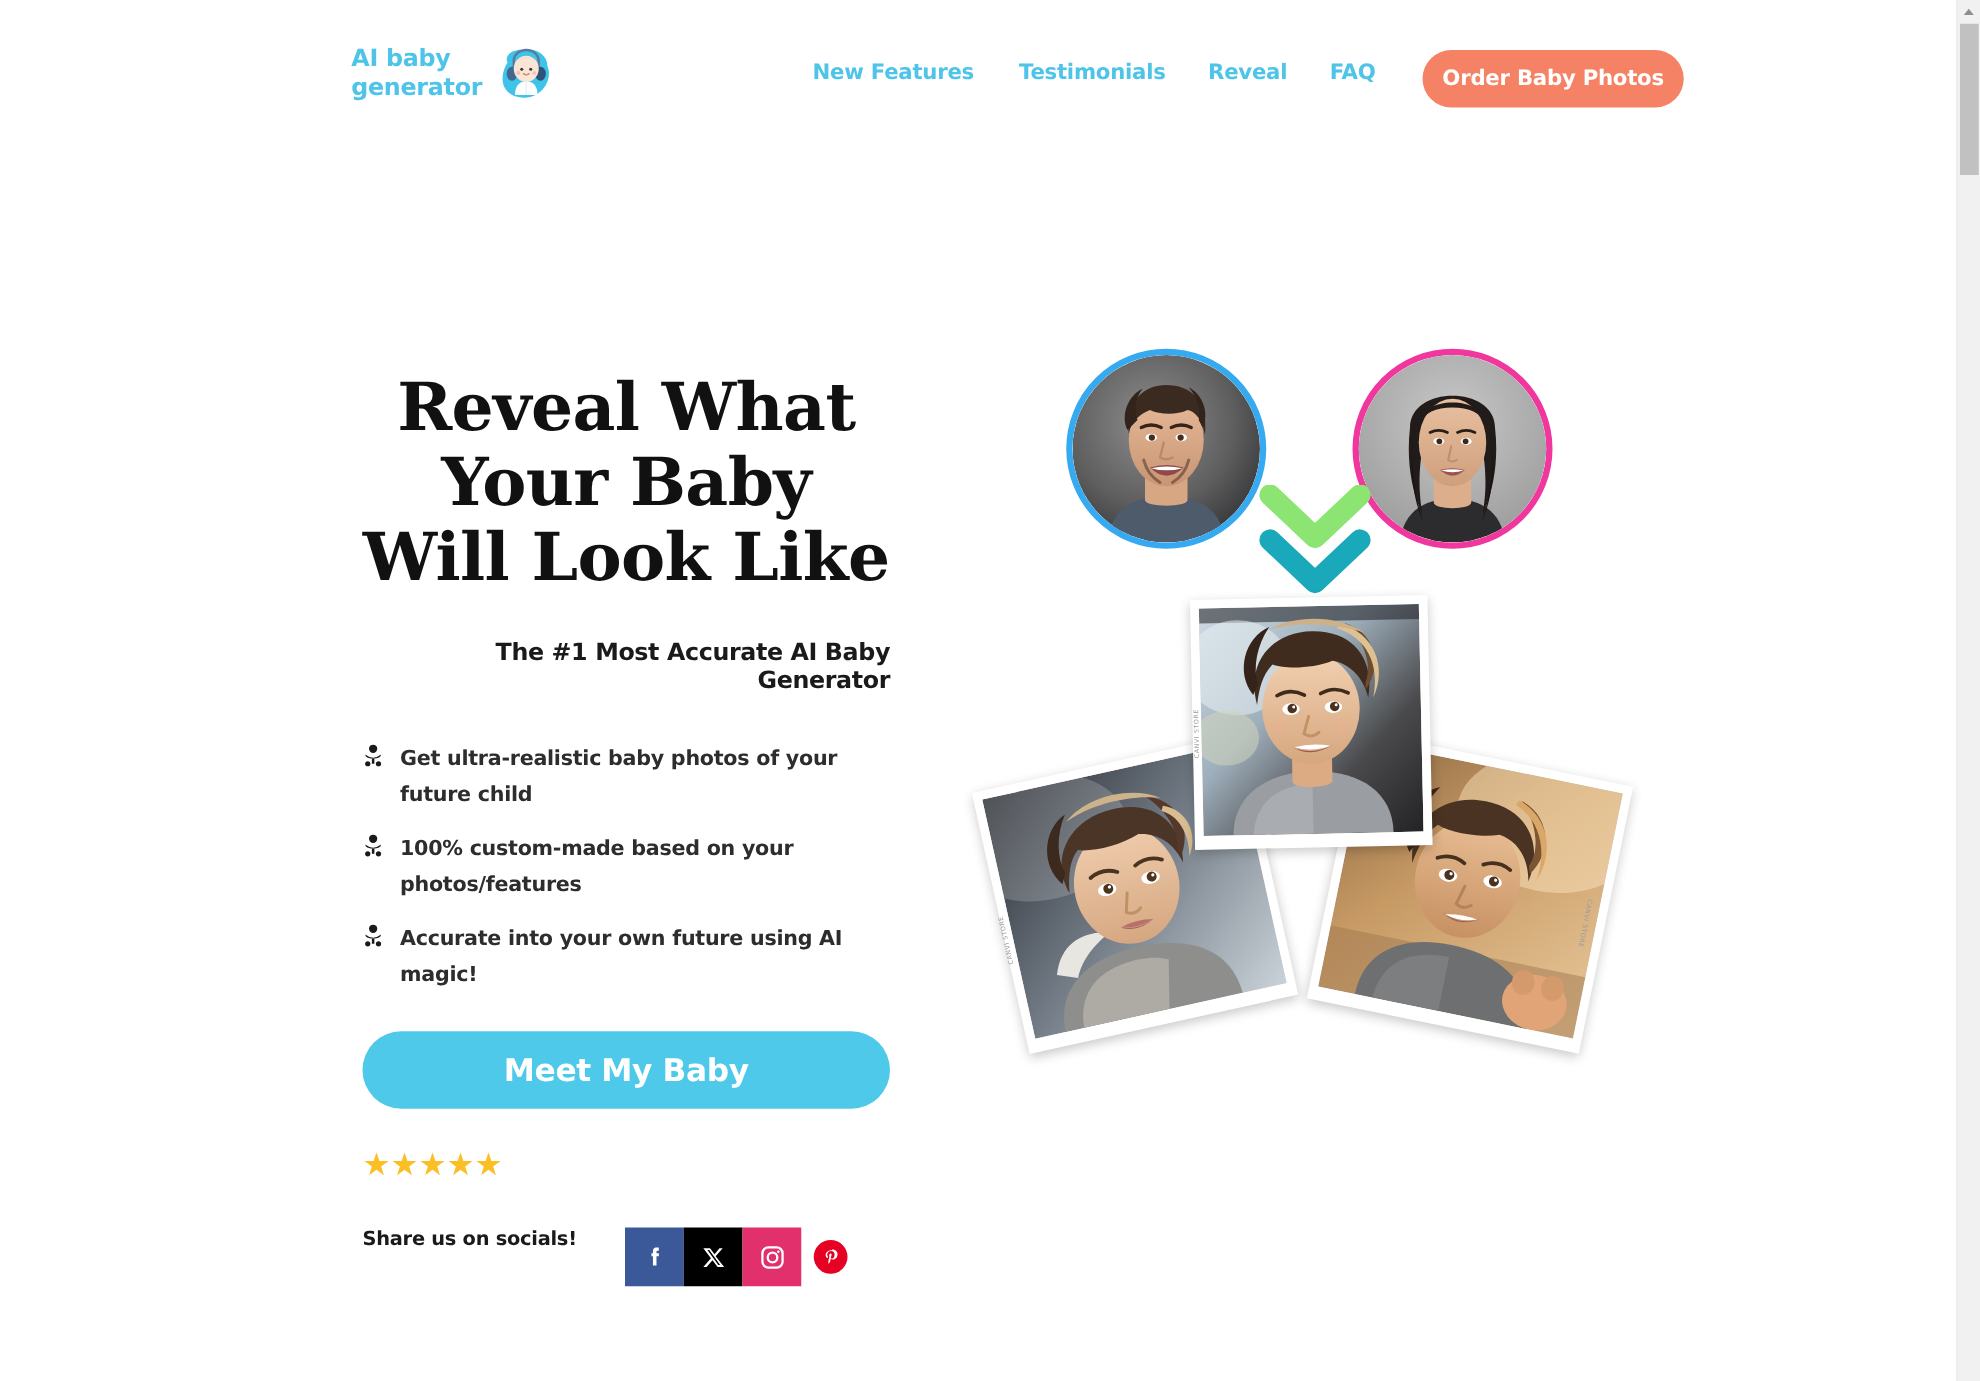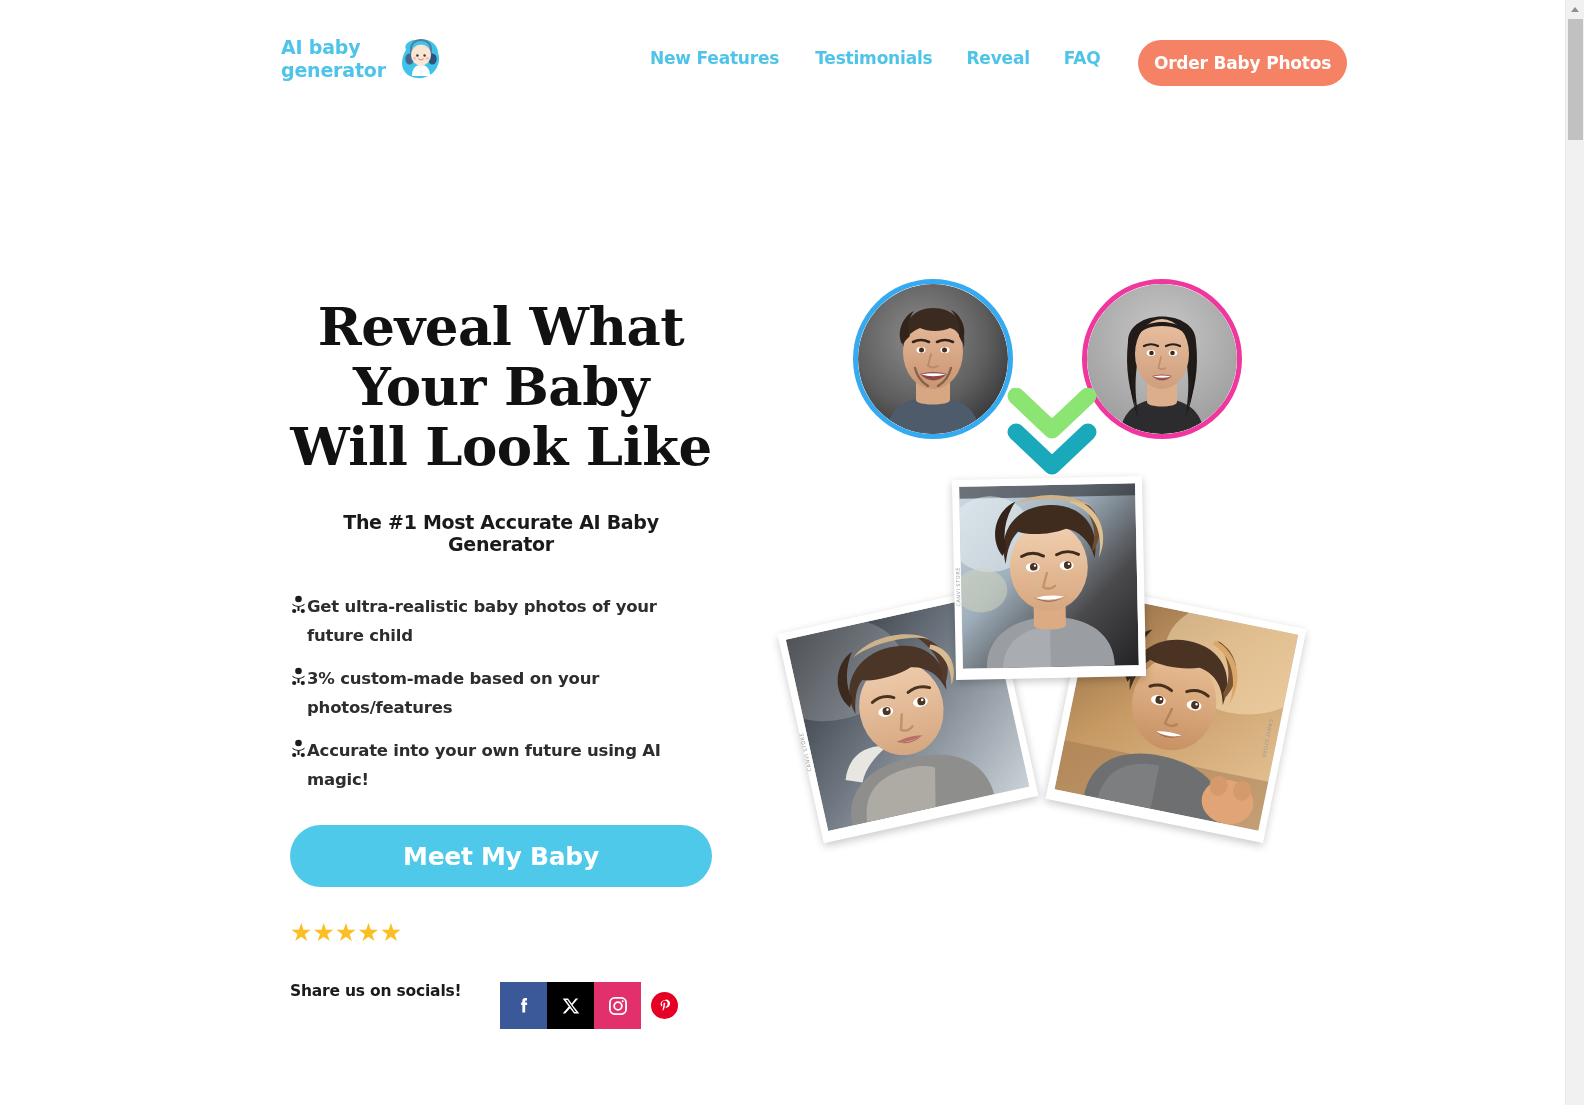--- a/index.html
+++ b/index.html
@@ -153,33 +153,33 @@
     text-align: center;
     letter-spacing: -0.5px;
   }
 
   .hero-sub {
     margin-top: 35px;
     font-family: "DejaVu Sans", sans-serif;
     font-weight: bold;
     font-size: 19px;
     color: #1a1a1a;
-    text-align: center;
+    text-align: right;
     letter-spacing: -0.3px;
   }
 
   ul.benefits {
     list-style: none;
     margin-top: 37px;
     margin-left: 0;
   }
   ul.benefits li {
     display: flex;
     align-items: flex-start;
-    gap: 0;
+    gap: 13px;
     margin-bottom: 14px;
     justify-content: center;
   }
   ul.benefits li:last-child { margin-bottom: 0; }
   .baby-bullet {
     flex: none;
     width: 17px;
     height: 20px;
     margin-top: 3px;
     position: relative;
@@ -440,21 +440,21 @@
         <li>
           <span class="baby-bullet">
             <svg width="17" height="20" viewBox="0 0 17 20">
               <circle cx="8.5" cy="4" r="3.3" fill="#1b1b1b"></circle>
               <path d="M2.2 8.6 Q8.5 13.6 14.8 8.6 Q14.8 11.6 8.5 11.9 Q2.2 11.6 2.2 8.6 Z" fill="#1b1b1b"></path>
               <circle cx="4.2" cy="16" r="2.1" fill="#1b1b1b"></circle>
               <circle cx="12.8" cy="16" r="2.1" fill="#1b1b1b"></circle>
               <rect x="7.5" y="12" width="2" height="4" fill="#1b1b1b"></rect>
             </svg>
           </span>
-          <span class="benefit-text">3% custom-made based on your photos/features</span>
+          <span class="benefit-text">100% custom-made based on your photos/features</span>
         </li>
         <li>
           <span class="baby-bullet">
             <svg width="17" height="20" viewBox="0 0 17 20">
               <circle cx="8.5" cy="4" r="3.3" fill="#1b1b1b"></circle>
               <path d="M2.2 8.6 Q8.5 13.6 14.8 8.6 Q14.8 11.6 8.5 11.9 Q2.2 11.6 2.2 8.6 Z" fill="#1b1b1b"></path>
               <circle cx="4.2" cy="16" r="2.1" fill="#1b1b1b"></circle>
               <circle cx="12.8" cy="16" r="2.1" fill="#1b1b1b"></circle>
               <rect x="7.5" y="12" width="2" height="4" fill="#1b1b1b"></rect>
             </svg>

